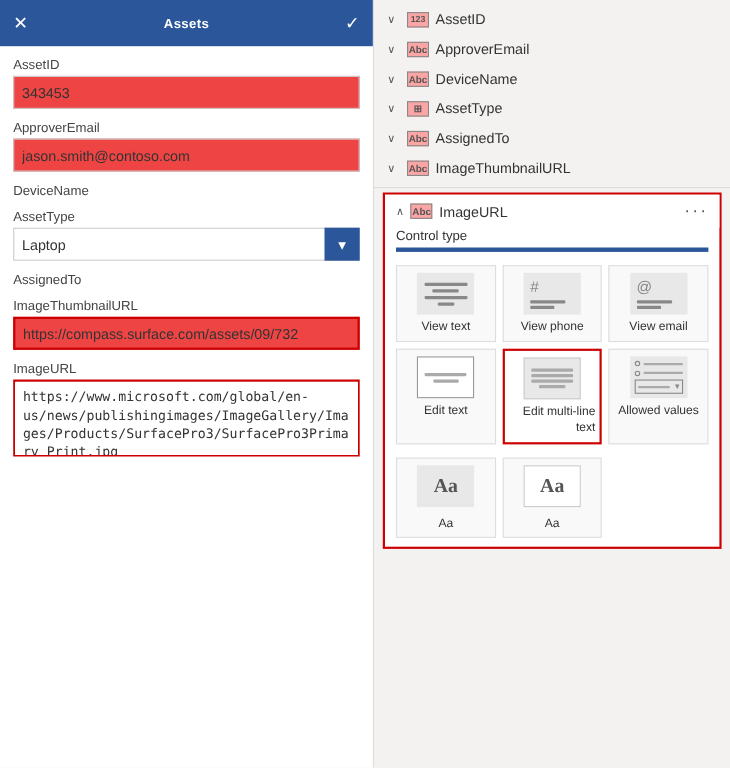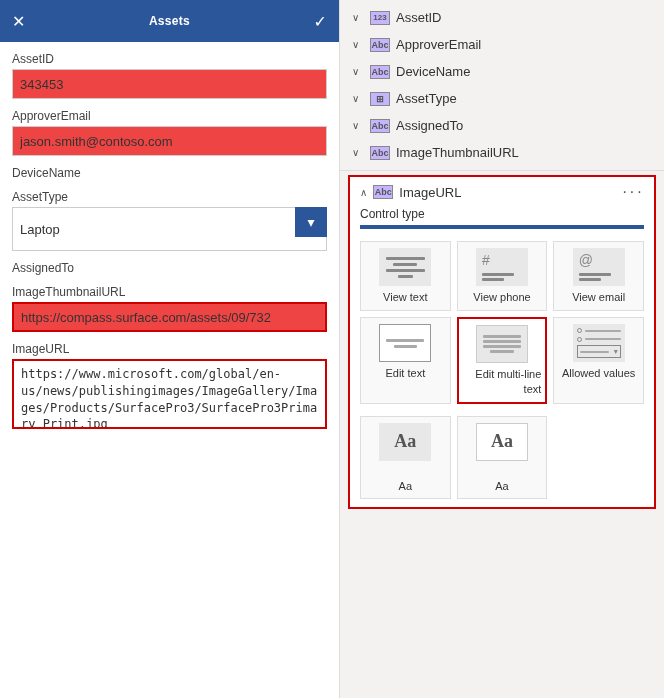--- a/index.html
+++ b/index.html
@@ -73,21 +73,21 @@
       height: 30px;
     }
 
     .field-select-wrapper {
       position: relative;
       width: 100%;
     }
 
     .field-select-wrapper select {
       width: 100%;
-      height: 44px;
+      height: 30px;
       border: 1px solid #ccc;
       padding: 5px 7px;
       font-size: 13px;
       color: #333;
       appearance: none;
       background: #fff;
       outline: none;
     }
 
     .select-chevron {
@@ -159,21 +159,21 @@
     .field-type-icon {
       width: 20px;
       height: 14px;
       border: 1px solid #888;
       display: flex;
       align-items: center;
       justify-content: center;
       font-size: 9px;
       color: #555;
       font-weight: bold;
-      background: #c4b5fd;
+      background: #fca5a5;
       flex-shrink: 0;
     }
 
     .field-row-name {
       font-size: 13px;
       color: #333;
       flex: 1;
     }
 
     
@@ -349,21 +349,21 @@
     }
 
     .aa-item {
       display: flex;
       flex-direction: column;
       align-items: center;
       padding: 6px 4px;
       border: 1px solid #ddd;
       background: #f9f9f9;
       cursor: pointer;
-      gap: 19px;
+      gap: 9px;
       width: calc(33.33% - 4px);
     }
 
     .aa-icon {
       width: 52px;
       height: 38px;
       background: #e8e8e8;
       display: flex;
       align-items: center;
       justify-content: center;

